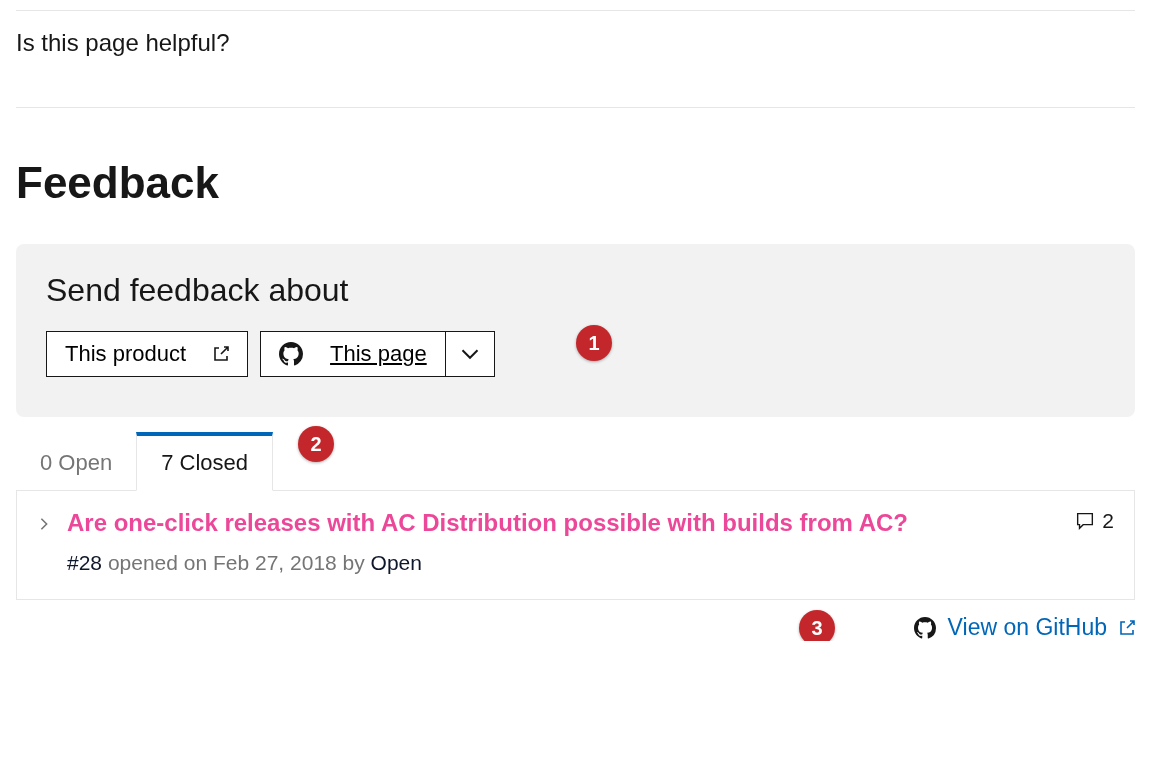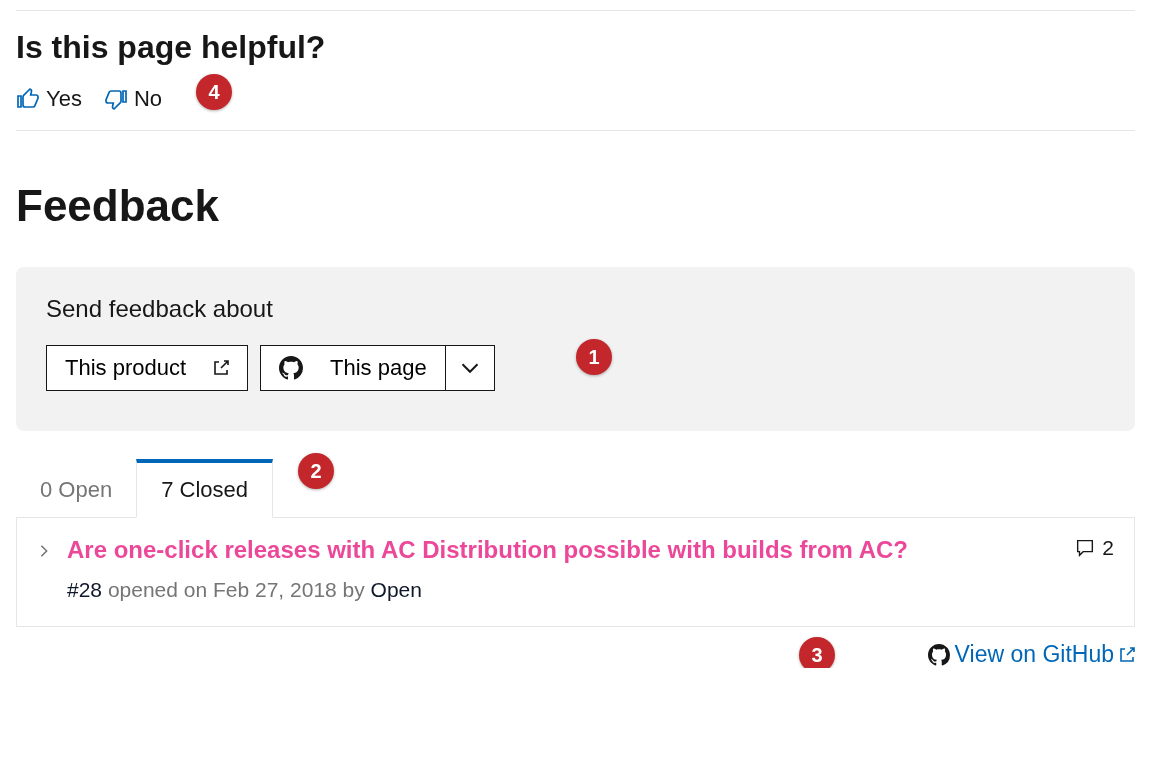--- a/index.html
+++ b/index.html
@@ -13,23 +13,23 @@
     .top-divider {
       border-top: 1px solid #e6e6e6;
       height: 1px;
       margin-top: 10px;
     }
     .helpful-section {
       padding: 18px 0 18px 0;
       border-bottom: 1px solid #e6e6e6;
     }
     .helpful-title {
-      font-size: 32px;
-      font-weight: 700;
-      margin-bottom: 20px;
+      font-size: 24px;
+      font-weight: 400;
+      margin-bottom: 32px;
     }
     .helpful-buttons {
       display: flex;
       align-items: center;
       gap: 22px;
       position: relative;
     }
     .helpful-btn {
       display: inline-flex;
       align-items: center;
@@ -47,21 +47,21 @@
       font-weight: 700;
       margin-top: 50px;
       margin-bottom: 36px;
     }
     .feedback-box {
       background: #f2f2f2;
       border-radius: 8px;
       padding: 28px 30px 40px 30px;
     }
     .send-feedback-label {
-      font-size: 24px;
+      font-size: 32px;
       color: #171717;
       margin-bottom: 22px;
     }
     .feedback-buttons-row {
       display: flex;
       align-items: center;
       gap: 12px;
       position: relative;
     }
     .fb-btn {
@@ -73,32 +73,33 @@
       padding: 9px 18px;
       font-size: 22px;
       cursor: pointer;
       font-family: inherit;
     }
     .fb-btn-group {
       display: inline-flex;
     }
     .fb-btn-group .fb-btn:first-child {
       border-right: none;
+      text-decoration: underline;
     }
     .fb-btn-chevron {
       padding: 9px 14px;
     }
     .ext-icon {
       width: 16px;
       height: 16px;
     }
     .tabs-row {
       display: flex;
       align-items: center;
-      margin-top: 28px;
+      margin-top: 15px;
       position: relative;
     }
     .tab {
       padding: 14px 24px;
       font-size: 22px;
       color: #757575;
       cursor: pointer;
       border: none;
       background: none;
       font-family: inherit;
@@ -151,21 +152,21 @@
     .footer-row {
       display: flex;
       justify-content: flex-end;
       align-items: center;
       margin-top: 14px;
       position: relative;
     }
     .github-link {
       display: inline-flex;
       align-items: center;
-      gap: 5px;
+      gap: 12px;
       color: #0067b8;
       font-size: 23px;
       text-decoration: none;
       cursor: pointer;
     }
     .github-link svg.gh { width: 22px; height: 22px; fill: #171717; }
     .github-link svg.ext { width: 16px; height: 16px; fill: #0067b8; }
     .marker {
       position: absolute;
       width: 36px;
@@ -184,35 +185,20 @@
     .gh-icon { width: 24px; height: 24px; fill: #171717; }
     .chevron-down { width: 20px; height: 20px; }
   </style>
 </head>
 <body>
 
 <div class="top-divider"></div>
 
 <section class="helpful-section">
   <h2 class="helpful-title">Is this page helpful?</h2>
-  <div class="helpful-buttons">
-    <button class="helpful-btn">
-      <svg viewBox="0 0 24 24">
-          <path d="M2 20h3V9H2v11zm20-10c0-1.1-.9-2-2-2h-5.3l.8-3.8v-.3c0-.4-.2-.8-.4-1.1L14 2 7.6 8.4C7.2 8.8 7 9.3 7 9.8V18c0 1.1.9 2 2 2h8c.8 0 1.5-.5 1.8-1.2l2.9-6.8c.2-.3.3-.6.3-1v-1z" fill="none" stroke="#0067b8" stroke-width="1.7"></path>
-        </svg>
-      <span>Yes</span>
-    </button>
-    <button class="helpful-btn">
-      <svg viewBox="0 0 24 24">
-          <path d="M22 4h-3v11h3V4zM2 14c0 1.1.9 2 2 2h5.3l-.8 3.8v.3c0 .4.2.8.4 1.1L10 22l6.4-6.4c.4-.4.6-.9.6-1.4V6c0-1.1-.9-2-2-2H7c-.8 0-1.5.5-1.8 1.2L2.3 12c-.2.3-.3.6-.3 1v1z" fill="none" stroke="#0067b8" stroke-width="1.7"></path>
-        </svg>
-      <span>No</span>
-    </button>
-    <div class="marker" style="left:180px; top:-12px;">4</div>
-  </div>
 </section>
 
 <h1 class="feedback-heading">Feedback</h1>
 
 <div class="feedback-box">
   <div class="send-feedback-label">Send feedback about</div>
   <div class="feedback-buttons-row">
     <button class="fb-btn">
       <span>This product</span>
       <svg class="ext-icon" viewBox="0 0 16 16">

